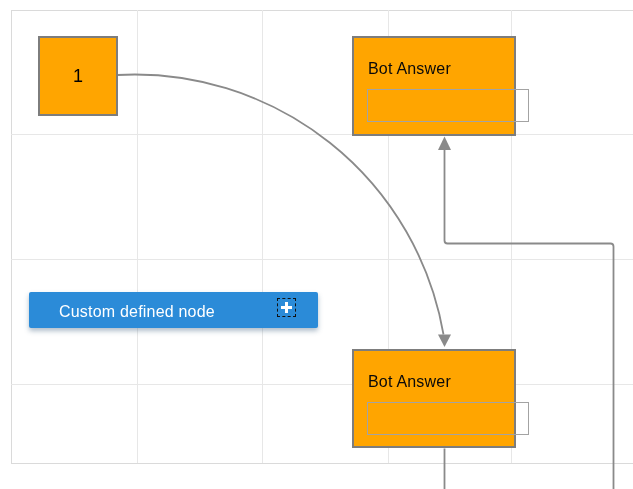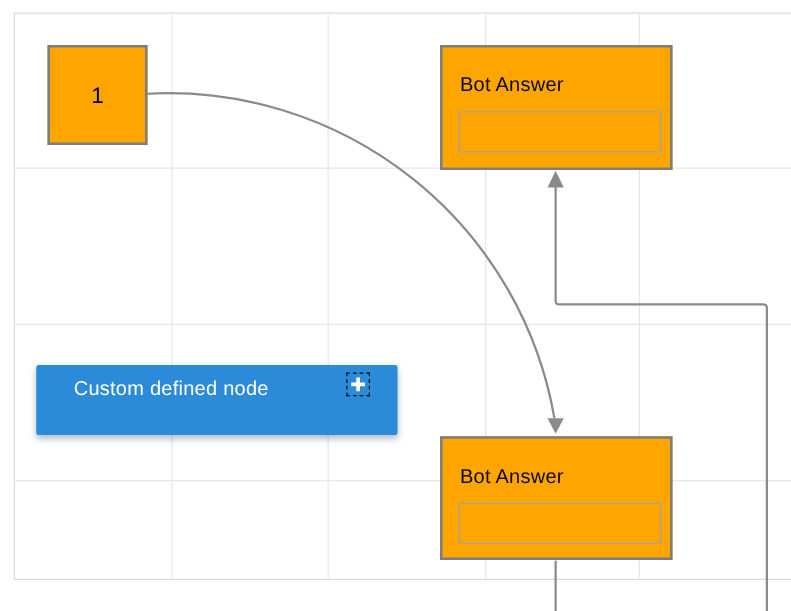--- a/index.html
+++ b/index.html
@@ -23,37 +23,37 @@
     position: absolute;
     box-sizing: border-box;
     background: #ffa500;
     border: 2px solid #7d7d7d;
   }
   .node-1 {
     left: 38px; top: 36px; width: 80px; height: 80px;
     display: flex; align-items: center; justify-content: center;
     font-size: 18px; color: #000000;
   }
-  .bot-node { width: 186px; }
+  .bot-node { width: 164px; }
   .bot-node-top    { left: 352px; top: 36px;  height: 100px; }
   .bot-node-bottom { left: 352px; top: 349px; height: 99px;  }
   .bot-title {
     position: absolute; left: 14px; top: 22px;
     font-size: 16px; color: #0a0a0a; letter-spacing: 0.2px;
     white-space: nowrap;
   }
   .bot-inner-box {
     position: absolute; left: 13px; top: 51px;
     width: 160px; height: 31px;
     border: 1px solid #a3a3a3;
     background: transparent;
   }
   .custom-bar {
     position: absolute; left: 29px; top: 292px;
-    width: 289px; height: 56px;
+    width: 289px; height: 36px;
     box-sizing: border-box;
     background: #2b8bd8;
     border-radius: 2px;
     box-shadow: 0 3px 5px rgba(80,110,140,0.45);
   }
   .custom-bar-label {
     position: absolute; left: 30px; top: 0;
     line-height: 40px; font-size: 16px; color: #ffffff;
     letter-spacing: 0.2px; white-space: nowrap;
   }

